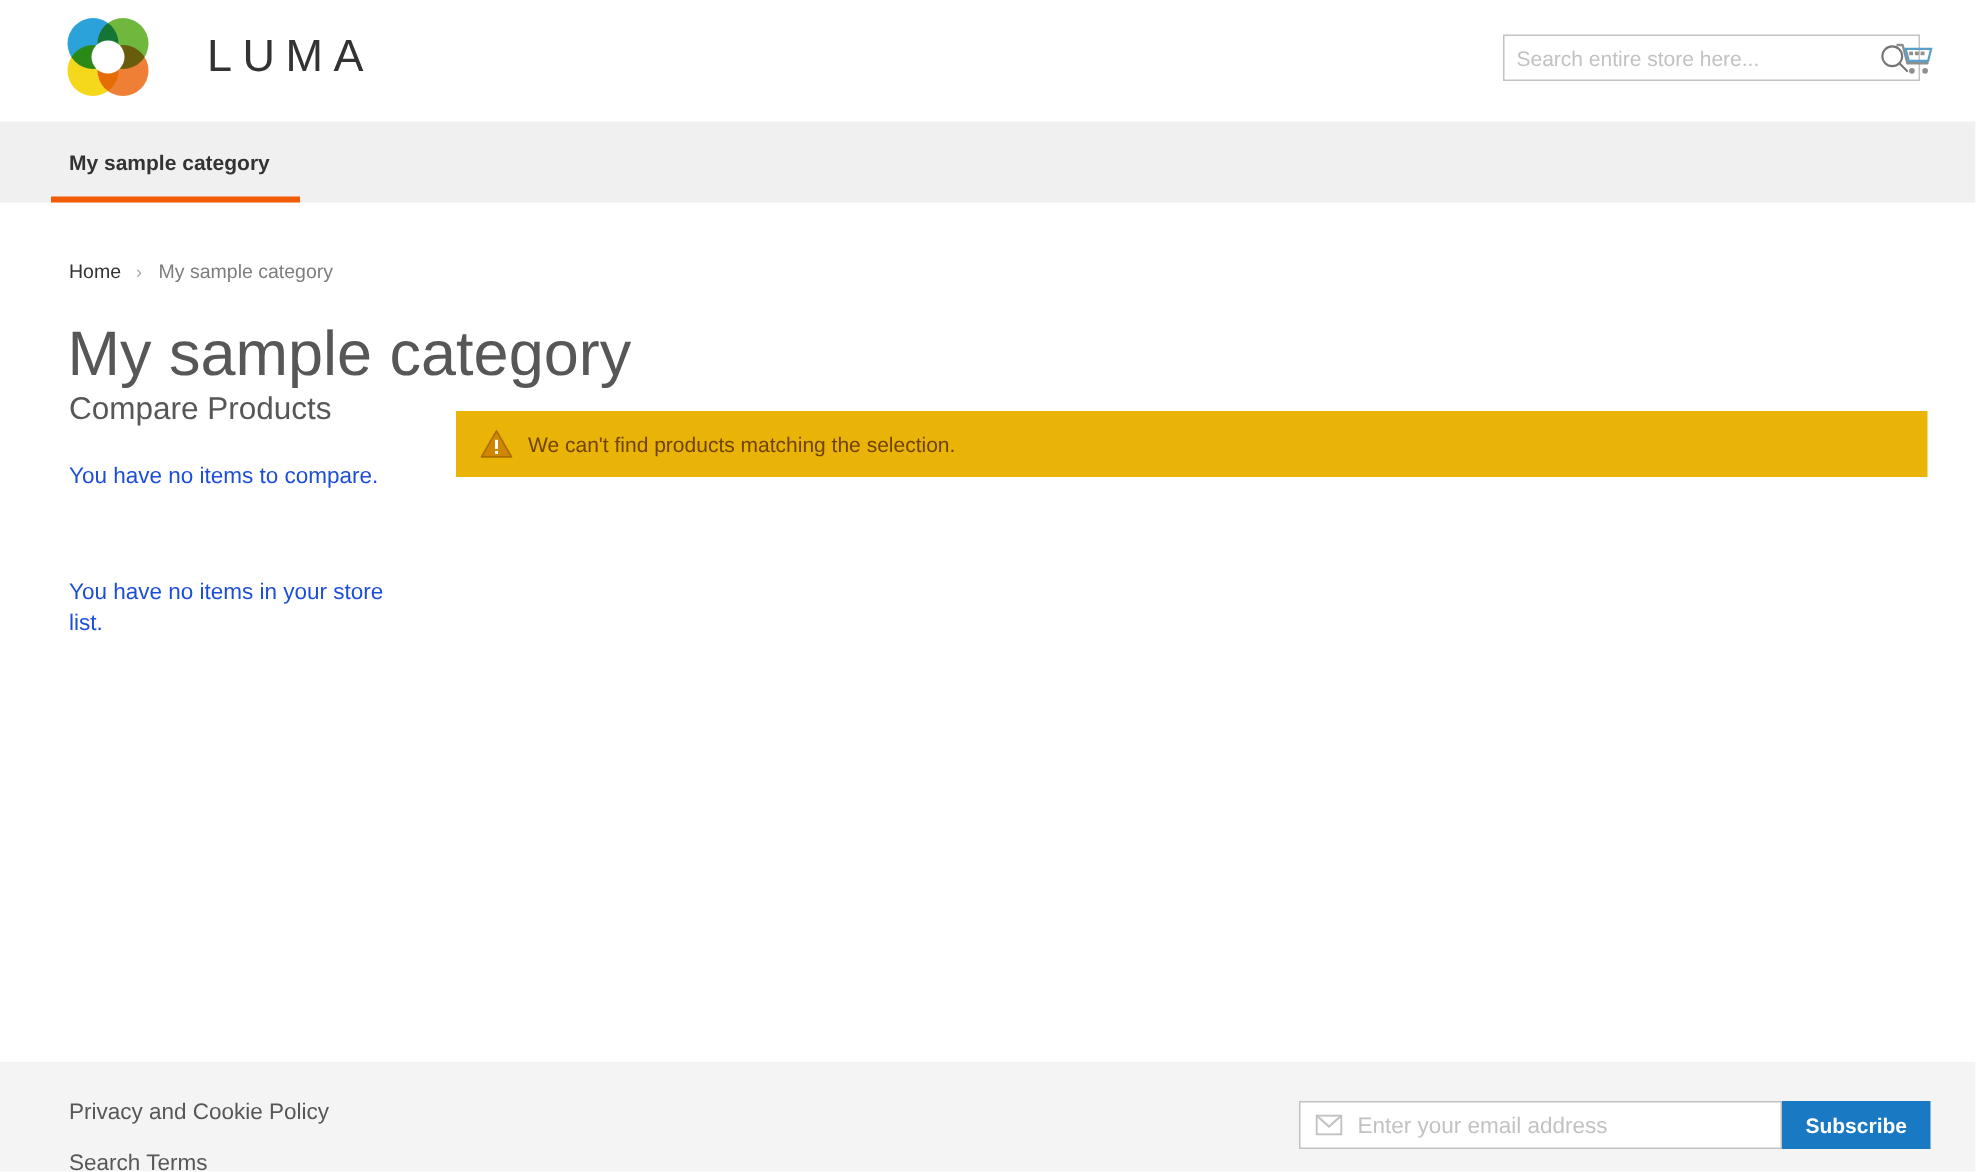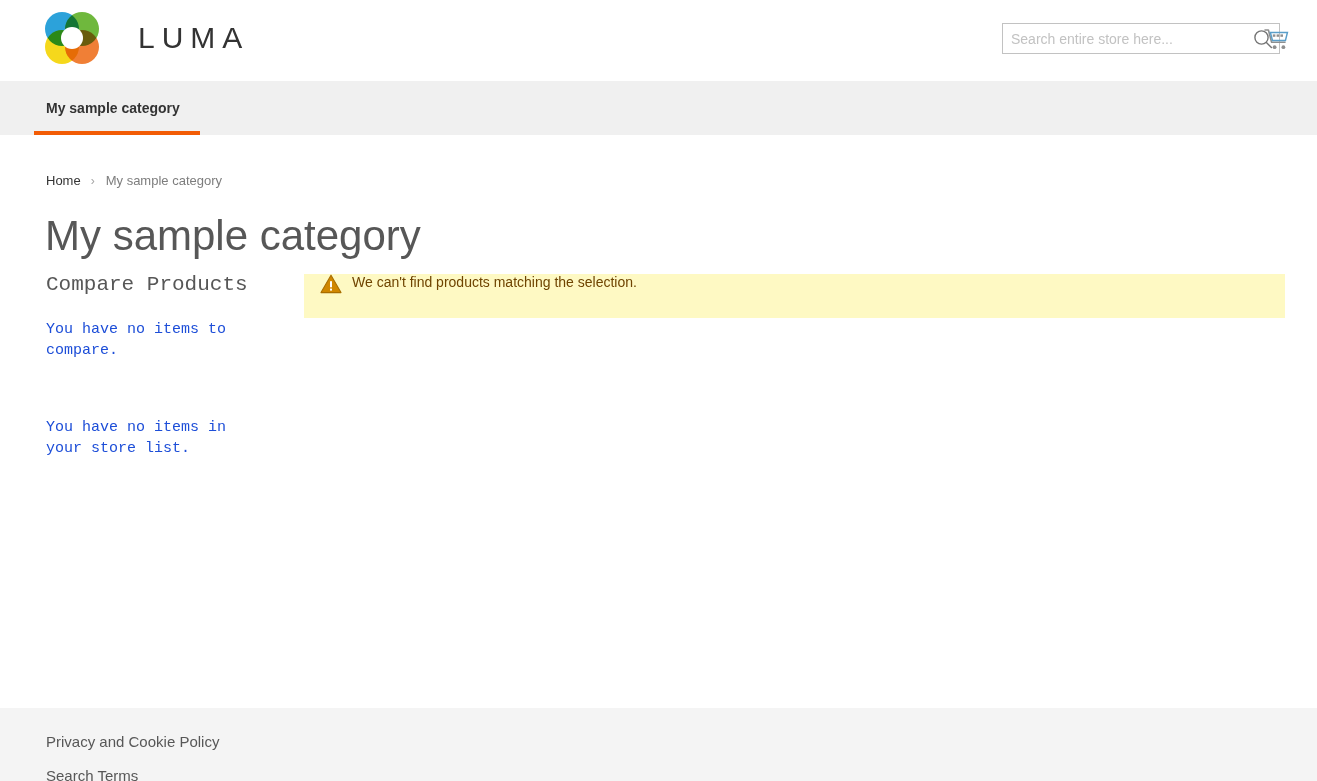--- a/index.html
+++ b/index.html
@@ -164,23 +164,22 @@
     font-size: 42px;
     font-weight: 300;
     color: #575757;
     letter-spacing: 0px;
     white-space: nowrap;
   }
 
   
   .sidebar {
     position: absolute;
-    left: 46px; top: 272px;
+    left: 46px; top: 260px;
     width: 230px;
-    font-family: Liberation Mono, monospace;
   }
   .side-block { margin-bottom: 56px; }
   .side-title {
     font-size: 21px;
     font-weight: 300;
     color: #575757;
     margin: 0 0 22px 0;
     line-height: 1.2;
   }
   .side-empty {
@@ -190,22 +189,23 @@
     max-width: 212px;
     margin: 0;
   }
 
   
   .message-notice {
     position: absolute;
     left: 304px; top: 274px;
     width: 981px;
     height: 44px;
-    background: #fef9c3;
-    display: flex;
+    background: #eab308;
+    display: flex;
+    align-items: center;
     padding-left: 16px;
   }
   .warning-icon { flex: 0 0 auto; width: 22px; height: 20px; display: block; }
   .message-text {
     margin-left: 10px;
     font-size: 14px;
     color: #6f4400;
   }
 
   
@@ -353,16 +353,26 @@
     <span class="message-text">We can't find products matching the selection.</span>
   </div>
 
   <div class="footer">
 
     <div class="footer-links">
       <a class="footer-link">Privacy and Cookie Policy</a>
       <a class="footer-link">Search Terms</a>
     </div>
 
+    <div class="newsletter">
+      <div class="newsletter-field">
+        <svg class="envelope-icon" viewBox="0 0 18 14">
+          <rect x="0.7" y="0.7" width="16.6" height="12.6" fill="none" stroke="#c2c2c2" stroke-width="1.4"></rect>
+          <path d="M0.7 0.7 L9 8 L17.3 0.7" fill="none" stroke="#c2c2c2" stroke-width="1.4"></path>
+        </svg>
+        <input class="newsletter-input" type="text" placeholder="Enter your email address" style="">
+      </div>
+      <button class="subscribe-btn">Subscribe</button>
+    </div>
 
   </div>
 
 </div>
 
 </body></html>

